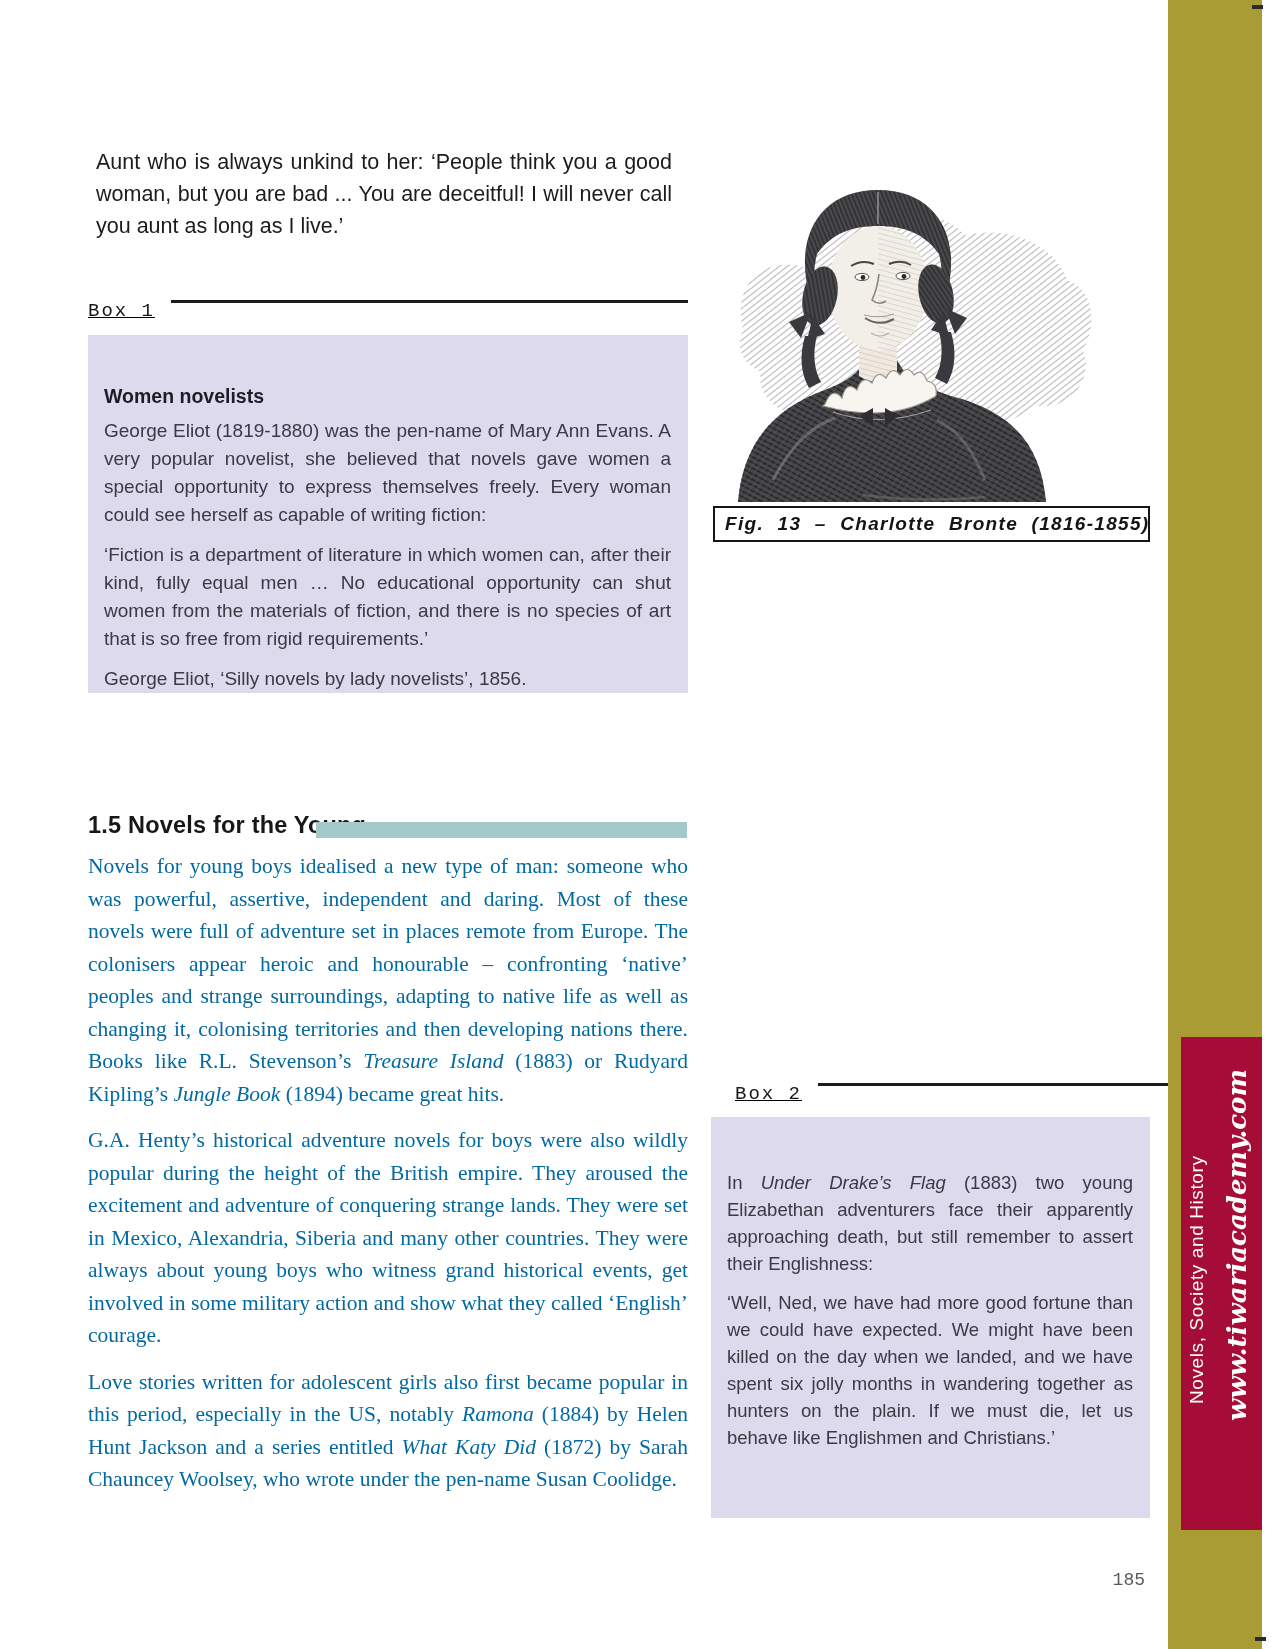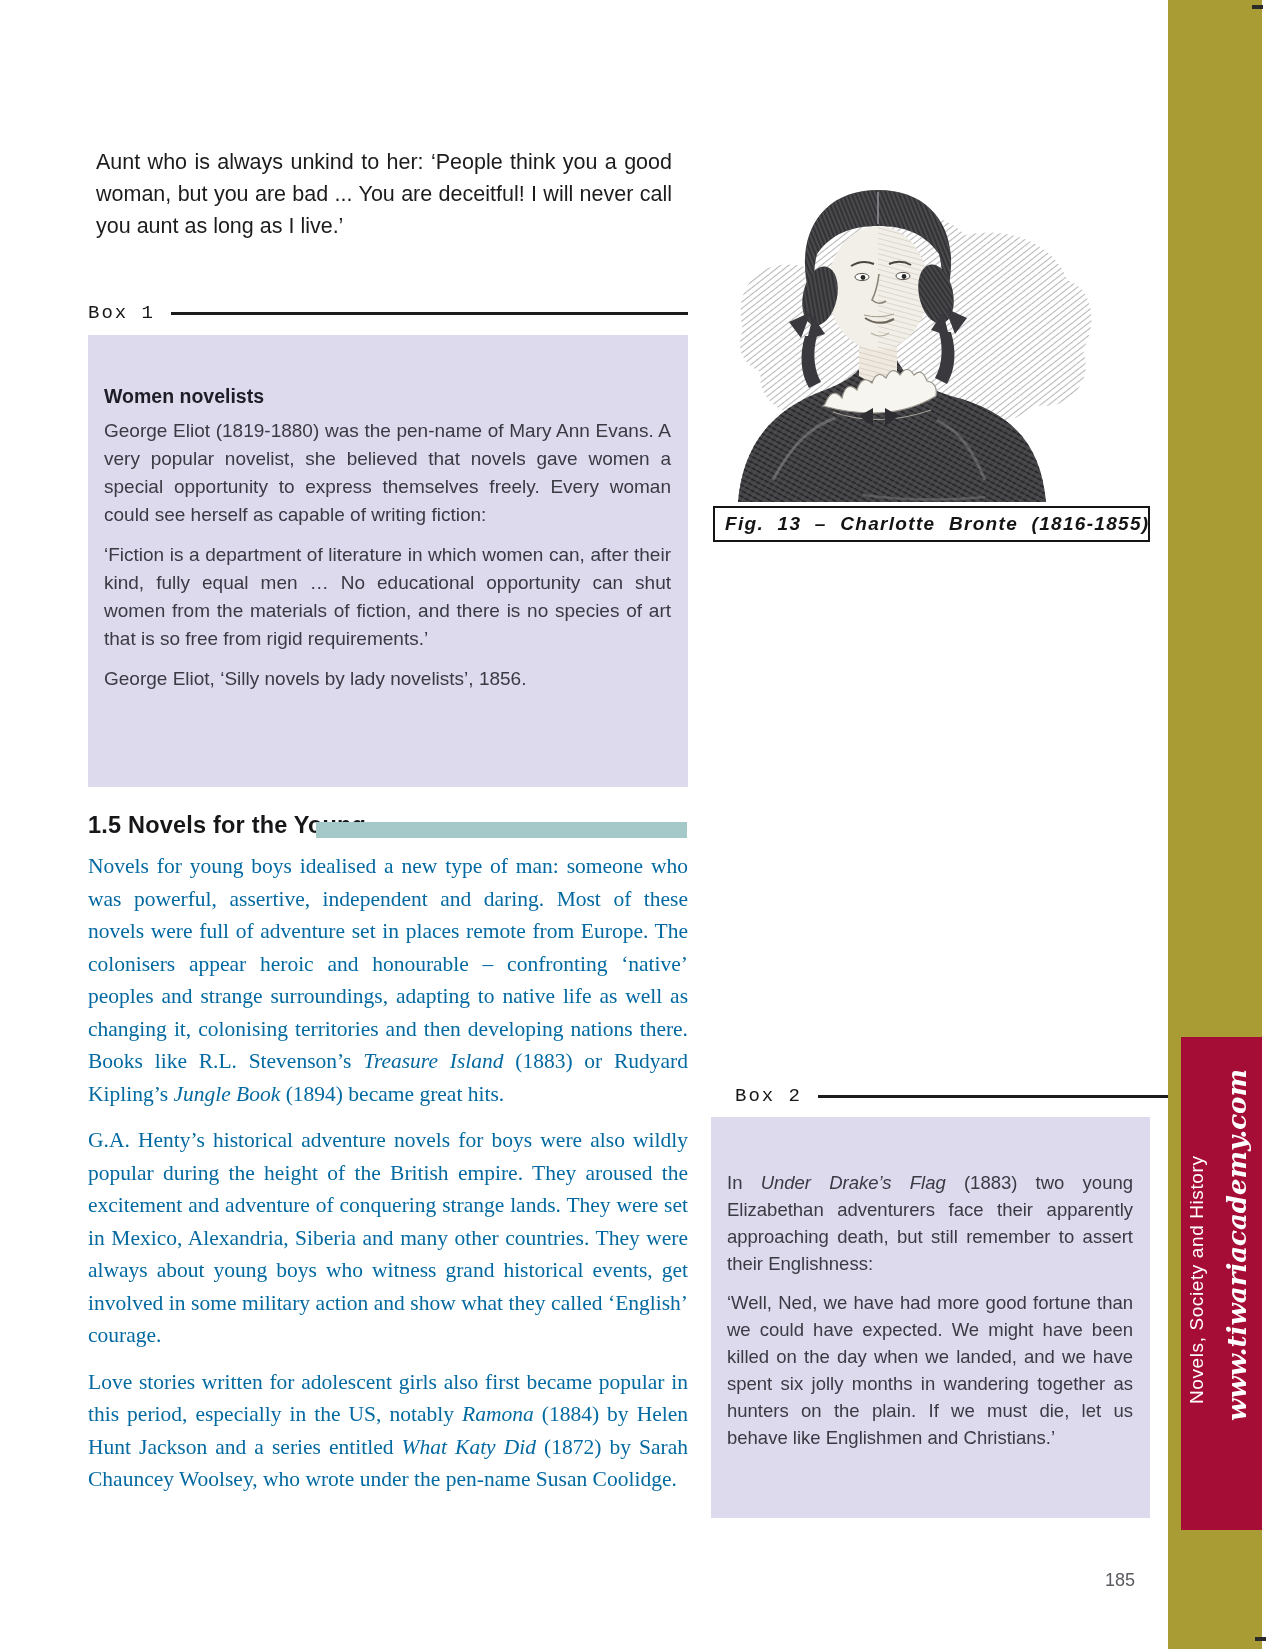--- a/index.html
+++ b/index.html
@@ -8,33 +8,33 @@
     background:#ffffff;overflow:hidden;
     font-family:"Liberation Sans",sans-serif;
   }
   
   .intro{
     position:absolute;left:88px;top:138px;width:576px;margin:8px;
     font-family:Liberation Sans, sans-serif;font-size:21.5px;line-height:32px;
     color:#1c1c1c;text-align:justify;
   }
   .box-label-row{
-    position:absolute;display:flex;align-items:center;height:26px;
+    position:absolute;display:flex;align-items:flex-start;height:26px;text-decoration:underline;
   }
   .box-label-row.row1{left:88px;top:300px;width:600px;}
   .box-label-row.row2{left:711px;top:1083px;width:437px;margin-left:24px;}
   .box-label-text{
     font-family:"Liberation Mono",monospace;font-size:19px;color:#17171a;
     letter-spacing:2px;white-space:nowrap;
   }
   .box-label-rule{flex:1;height:0;border-top:3px solid #1c1c1c;margin-left:16px;}
   .infobox{
     position:absolute;background:var(--box-background,#dcdaec);box-sizing:border-box;
   }
-  .infobox.b1{left:88px;top:335px;width:600px;height:452px;padding:50px 17px 0 16px;}
+  .infobox.b1{left:88px;top:335px;width:600px;height:358px;padding:50px 17px 0 16px;}
   .infobox.b2{left:711px;top:1117px;width:439px;height:401px;padding:52px 17px 0 16px;}
   .infobox h3{
     margin:0 0 9px 0;font-size:19.5px;font-weight:bold;color:#1d1d27;
   }
   .infobox p{
     margin:0 0 12px 0;font-size:19px;line-height:28px;color:#3a3a44;
     text-align:justify;
   }
   .infobox.b2 p{font-size:18.5px;line-height:27px;}
   .it{font-style:italic;}
@@ -74,22 +74,22 @@
   .v-text{
     position:absolute;transform:rotate(-90deg);transform-origin:0 0;
     white-space:nowrap;color:#ffffff;
   }
   .v-text.chapter{left:1186px;top:1404px;font-size:19px;letter-spacing:0.6px;}
   .v-text.site{
     left:1222px;top:1421px;
     font-family:"DejaVu Serif",serif;font-weight:bold;font-style:italic;font-size:26px;
   }
   .page-number{
-    position:absolute;left:1095px;top:1570px;width:50px;text-align:center;
-    font-family:Liberation Sans, sans-serif;font-size:18px;color:#5a5a60;
+    position:absolute;left:1095px;top:1570px;width:50px;text-align:right;
+    font-family:Liberation Mono, monospace;font-size:18px;color:#5a5a60;
   }
   .corner-dash{position:absolute;width:11px;height:4px;background:#2a2a2a;}
   .corner-dash.top{left:1252px;top:5px;}
   .corner-dash.bottom{left:1255px;top:1637px;}
 </style>
 </head>
 <body>
 
 <div class="page">
 

